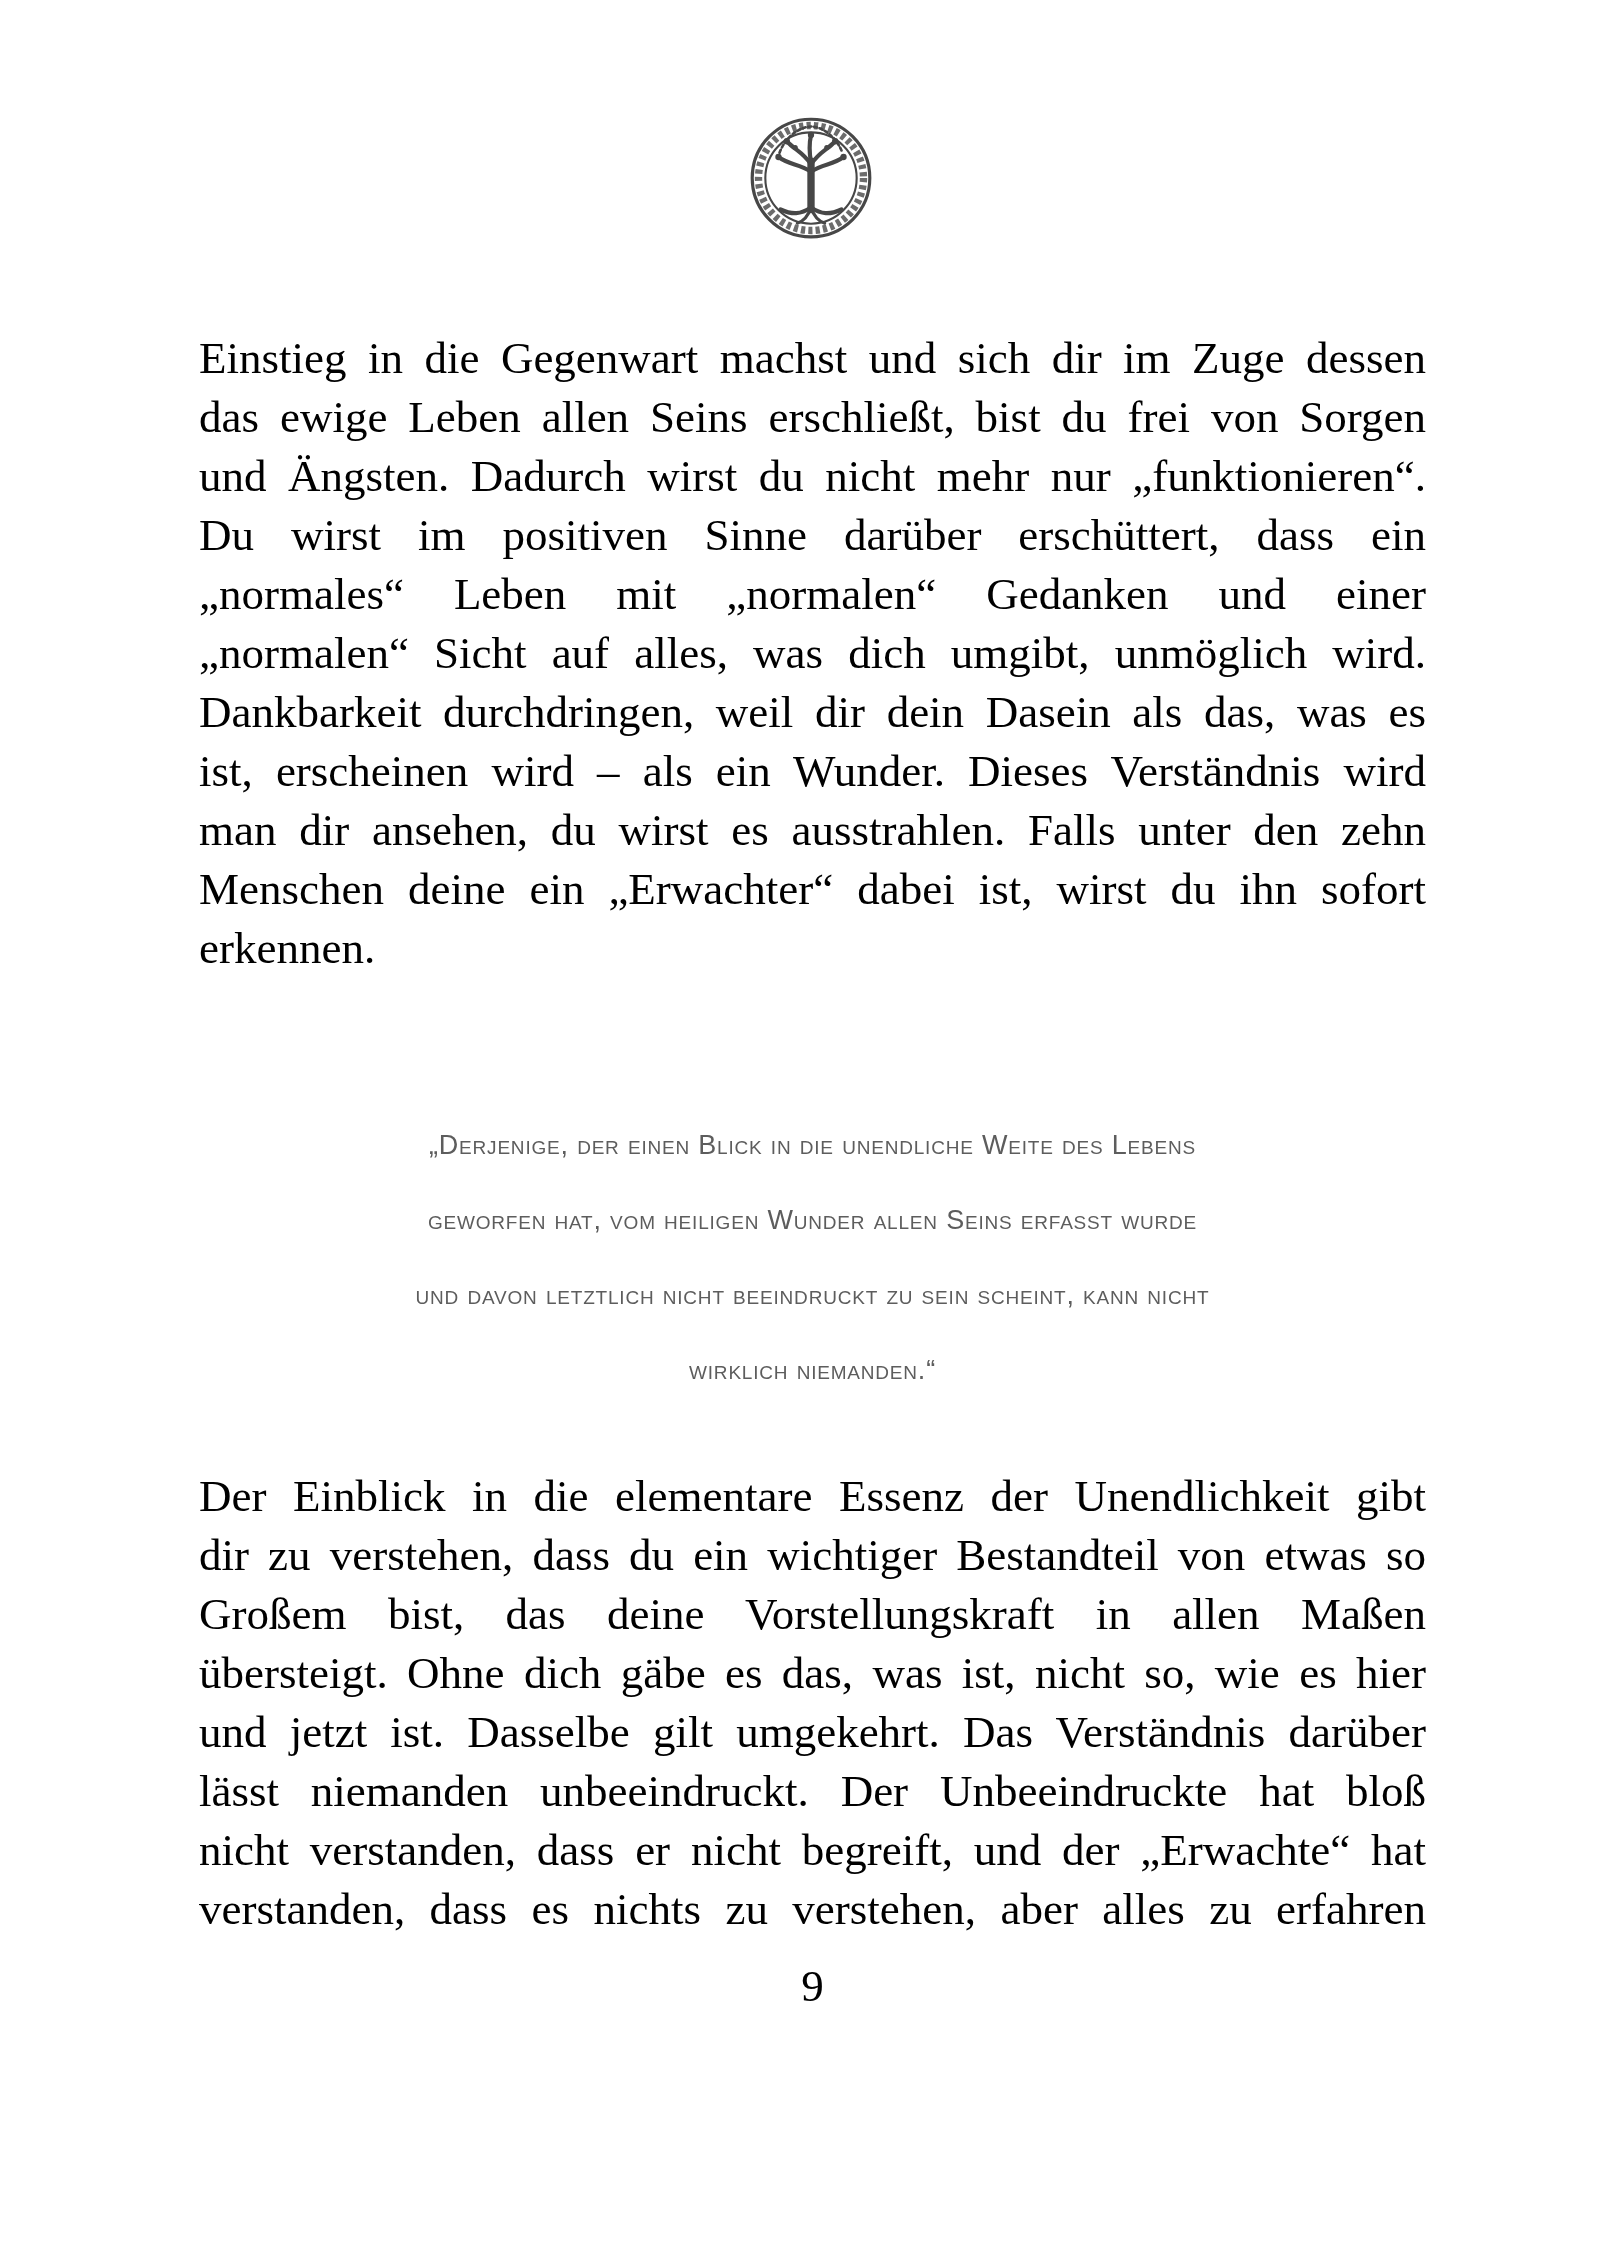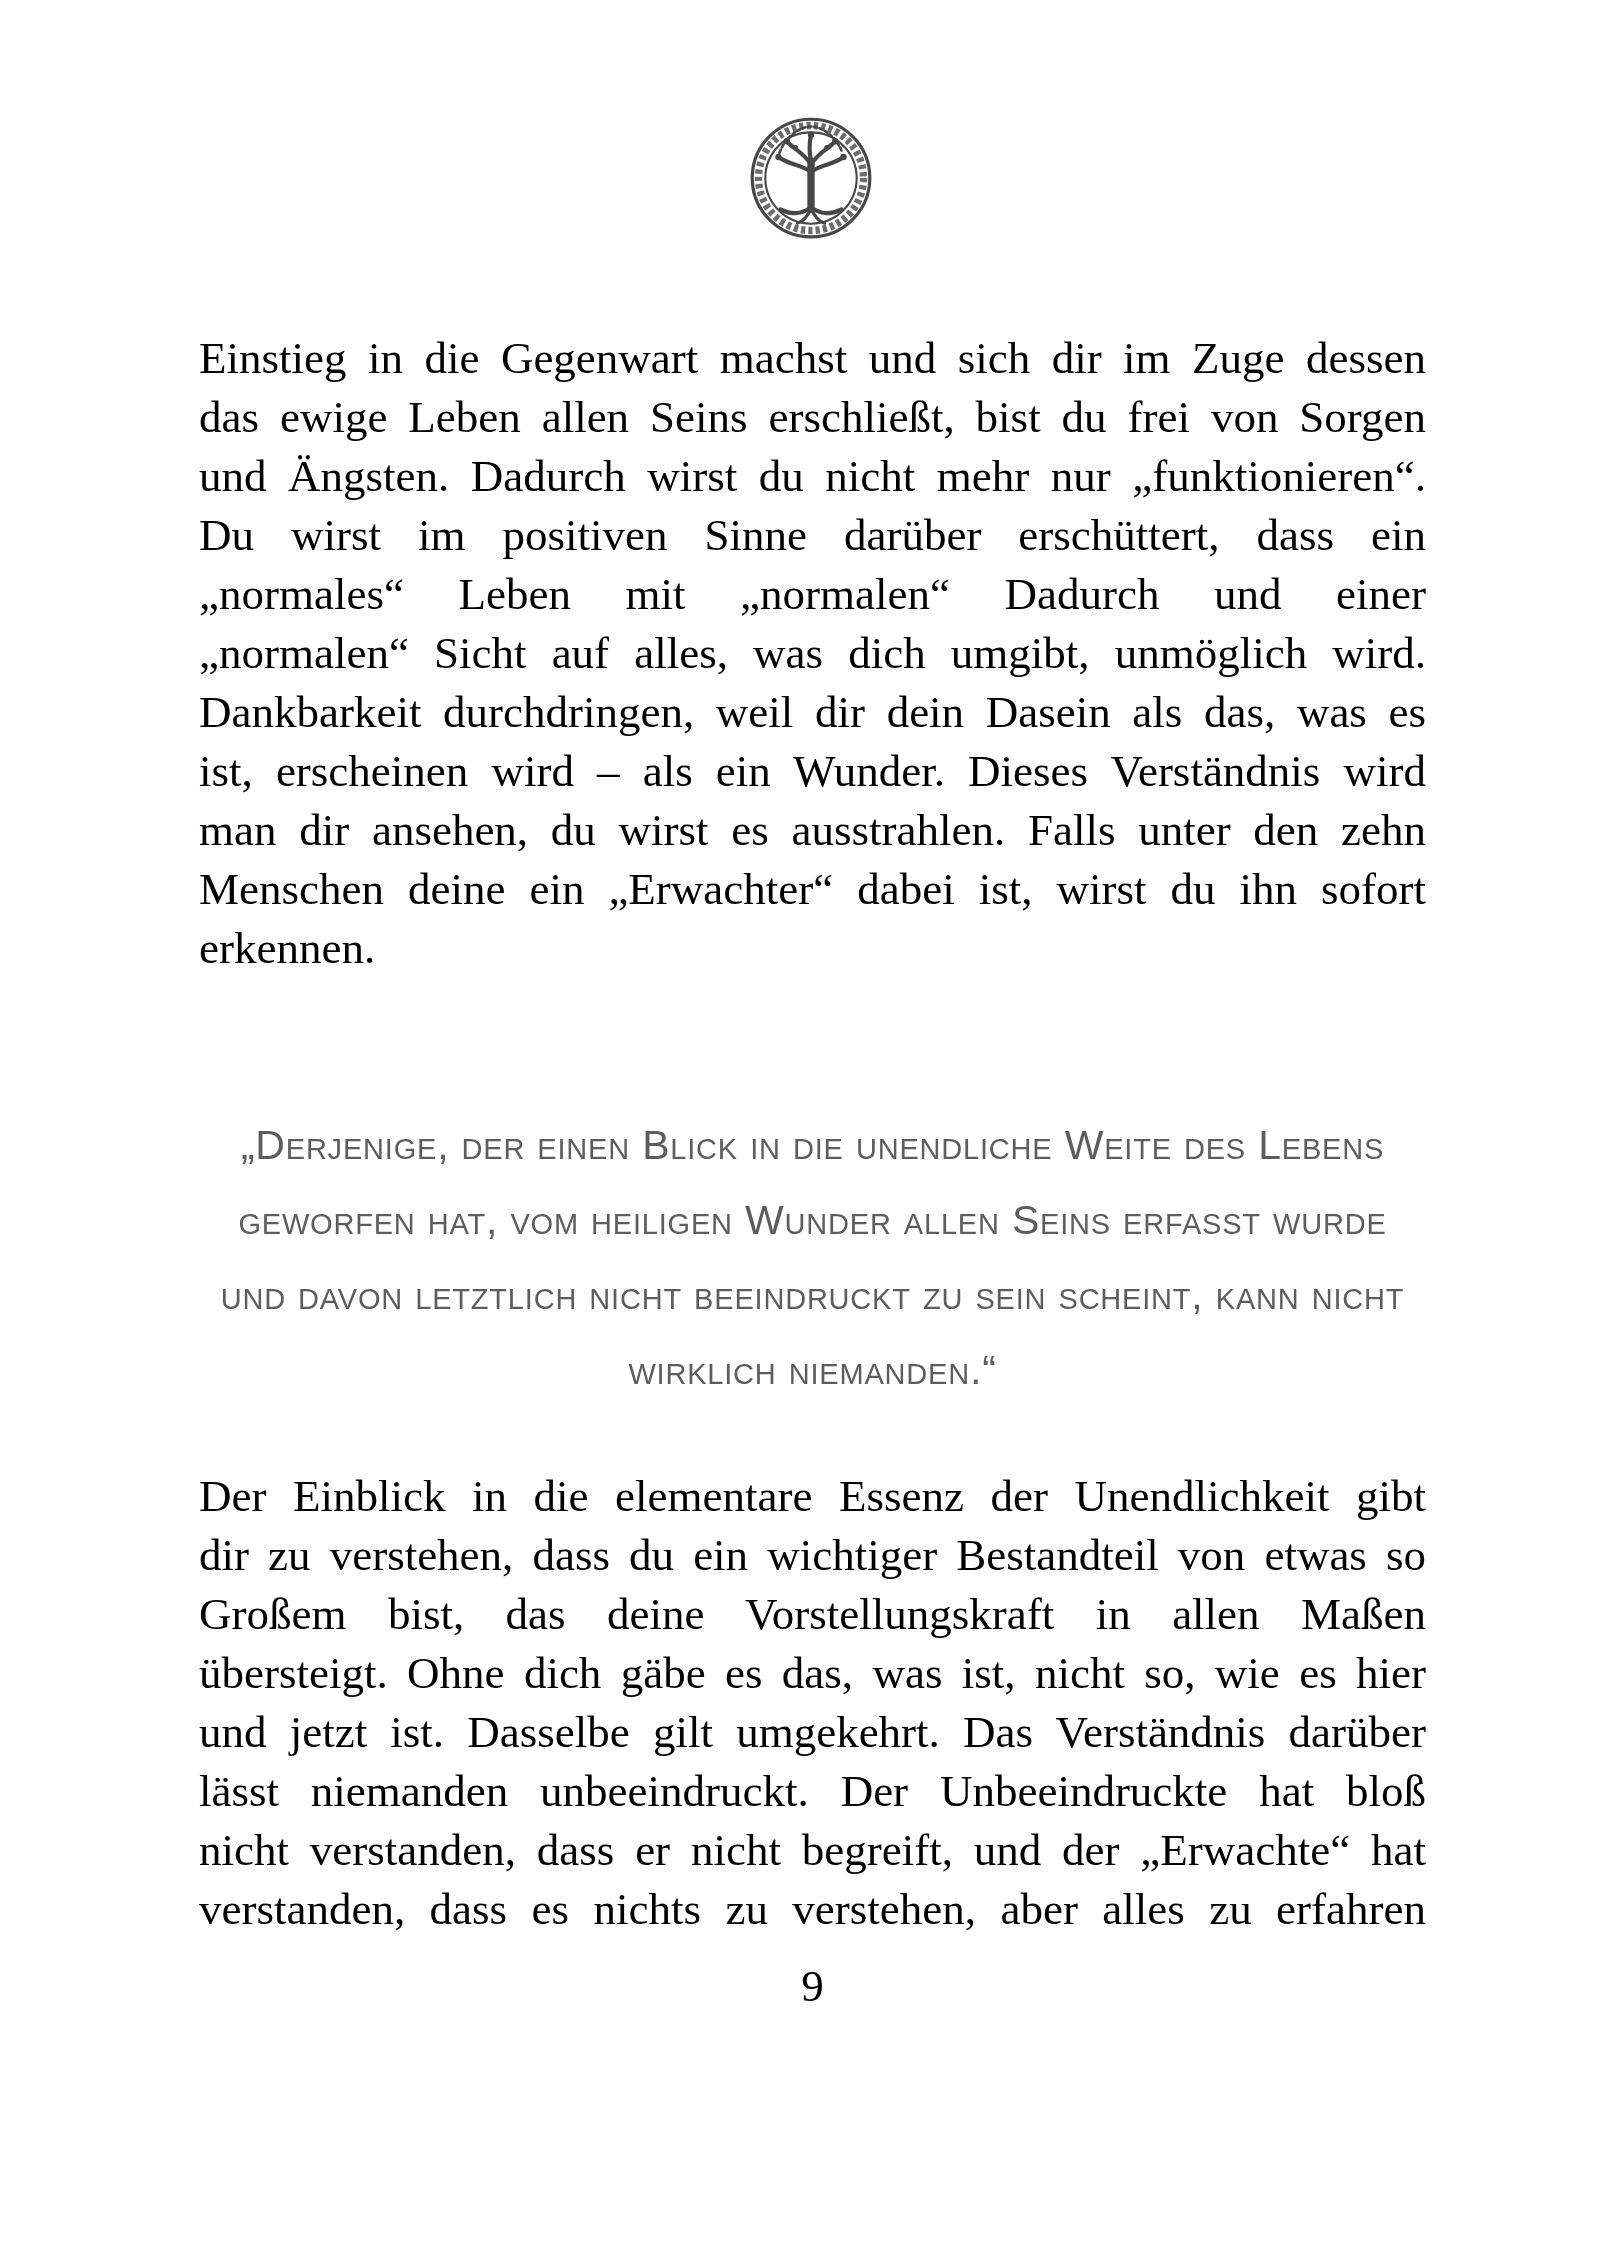--- a/index.html
+++ b/index.html
@@ -28,21 +28,21 @@
   }
   .para .line.endline { text-align-last: left; }
 
   .para-1 { margin-top: 88px; }
   .para-2 { margin-top: 59px; }
 
   .quote {
     margin-top: 130px;
     font-family: "Liberation Sans", sans-serif;
     font-variant: small-caps;
-    font-size: 41px;
+    font-size: 27px;
     line-height: 75px;
     letter-spacing: 0.8px;
     color: #5d5d5d;
   }
   .quote .qline { text-align: center; }
 
   .page-number {
     margin-top: 17.7px;
     font-size: 45px;
     line-height: 59px;
@@ -91,21 +91,21 @@
     </svg>
   </div>
 
   <div class="content">
 
     <div class="para para-1">
       <div class="line">Einstieg in die Gegenwart machst und sich dir im Zuge dessen</div>
       <div class="line">das ewige Leben allen Seins erschließt, bist du frei von Sorgen</div>
       <div class="line">und Ängsten. Dadurch wirst du nicht mehr nur „funktionieren“.</div>
       <div class="line">Du wirst im positiven Sinne darüber erschüttert, dass ein</div>
-      <div class="line">„normales“ Leben mit „normalen“ Dadurch und einer</div>
+      <div class="line">„normales“ Leben mit „normalen“ Gedanken und einer</div>
       <div class="line">„normalen“ Sicht auf alles, was dich umgibt, unmöglich wird.</div>
       <div class="line">Dankbarkeit durchdringen, weil dir dein Dasein als das, was es</div>
       <div class="line">ist, erscheinen wird – als ein Wunder. Dieses Verständnis wird</div>
       <div class="line">man dir ansehen, du wirst es ausstrahlen. Falls unter den zehn</div>
       <div class="line">Menschen deine ein „Erwachter“ dabei ist, wirst du ihn sofort</div>
       <div class="line endline">erkennen.</div>
     </div>
 
     <div class="quote">
       <div class="qline">„Derjenige, der einen Blick in die unendliche Weite des Lebens</div>

